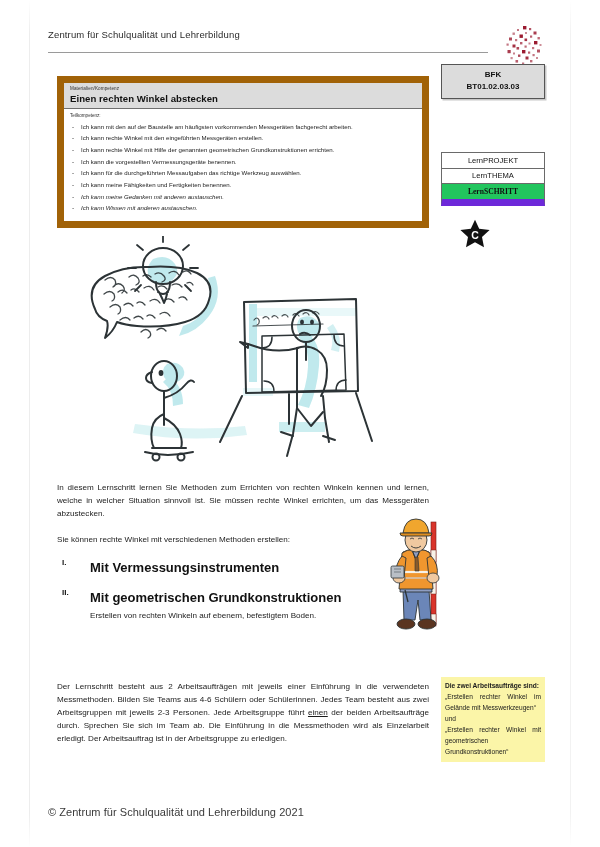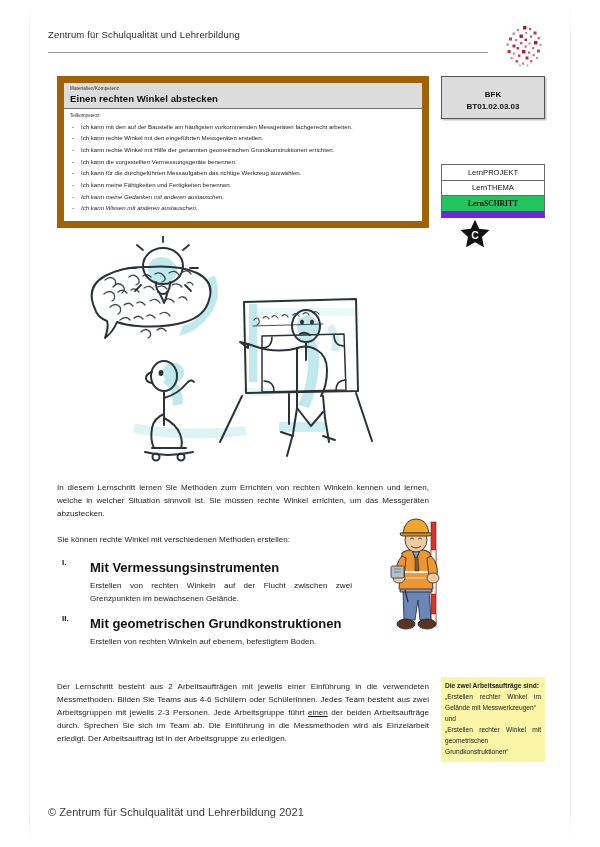--- a/index.html
+++ b/index.html
@@ -110,39 +110,39 @@
     content: "-";
     position: absolute;
     left: 2px; top: 0;
     color: #1c1c1c;
   }
   .komp-item.italic { font-style: italic; }
 
   
   .bfk-box {
     position: absolute;
-    left: 441px; top: 76px;
+    left: 441px; top: 64px;
     width: 104px;
     border: 1px solid #555;
     background: #dcdcdc;
     box-sizing: border-box;
     text-align: center;
-    padding: 12px 2px 5px 2px;
+    padding: 4px 2px 5px 2px;
     box-shadow: 1.5px 1.5px 0 rgba(0,0,0,0.22);
   }
   .bfk-line {
     font-size: 8px;
     font-weight: bold;
     color: #111;
     line-height: 1.5;
   }
 
   .lern-stack {
     position: absolute;
-    left: 441px; top: 164px;
+    left: 441px; top: 152px;
     width: 104px;
   }
   .lern-row {
     border: 1px solid #6a6a6a;
     border-bottom: none;
     background: #ffffff;
     font-size: 7.6px;
     color: #111;
     text-align: center;
     padding: 2.5px 0 3px 0;
@@ -428,21 +428,20 @@
     </svg>
   </div>
 
   <div class="body-text" id="para-intro">In diesem Lernschritt lernen Sie Methoden zum Errichten von rechten Winkeln kennen und lernen, welche in welcher Situation sinnvoll ist. Sie müssen rechte Winkel errichten, um das Messgeräten abzustecken.</div>
   <div class="body-text" id="para-methoden">Sie können rechte Winkel mit verschiedenen Methoden erstellen:</div>
 
   <div class="method-list">
     <div class="method-item">
       <span class="method-num">I.</span>
       <div class="method-title">Mit Vermessungsinstrumenten</div>
-      <div class="method-desc">Erstellen von rechten Winkeln auf der Flucht zwischen zwei Grenzpunkten im bewachsenen Gelände.</div>
     </div>
     <div class="method-item">
       <span class="method-num">II.</span>
       <div class="method-title">Mit geometrischen Grundkonstruktionen</div>
       <div class="method-desc">Erstellen von rechten Winkeln auf ebenem, befestigtem Boden.</div>
     </div>
   </div>
 
   <div class="worker">
     <svg viewBox="0 0 72 120" width="72" height="120" aria-hidden="true">

